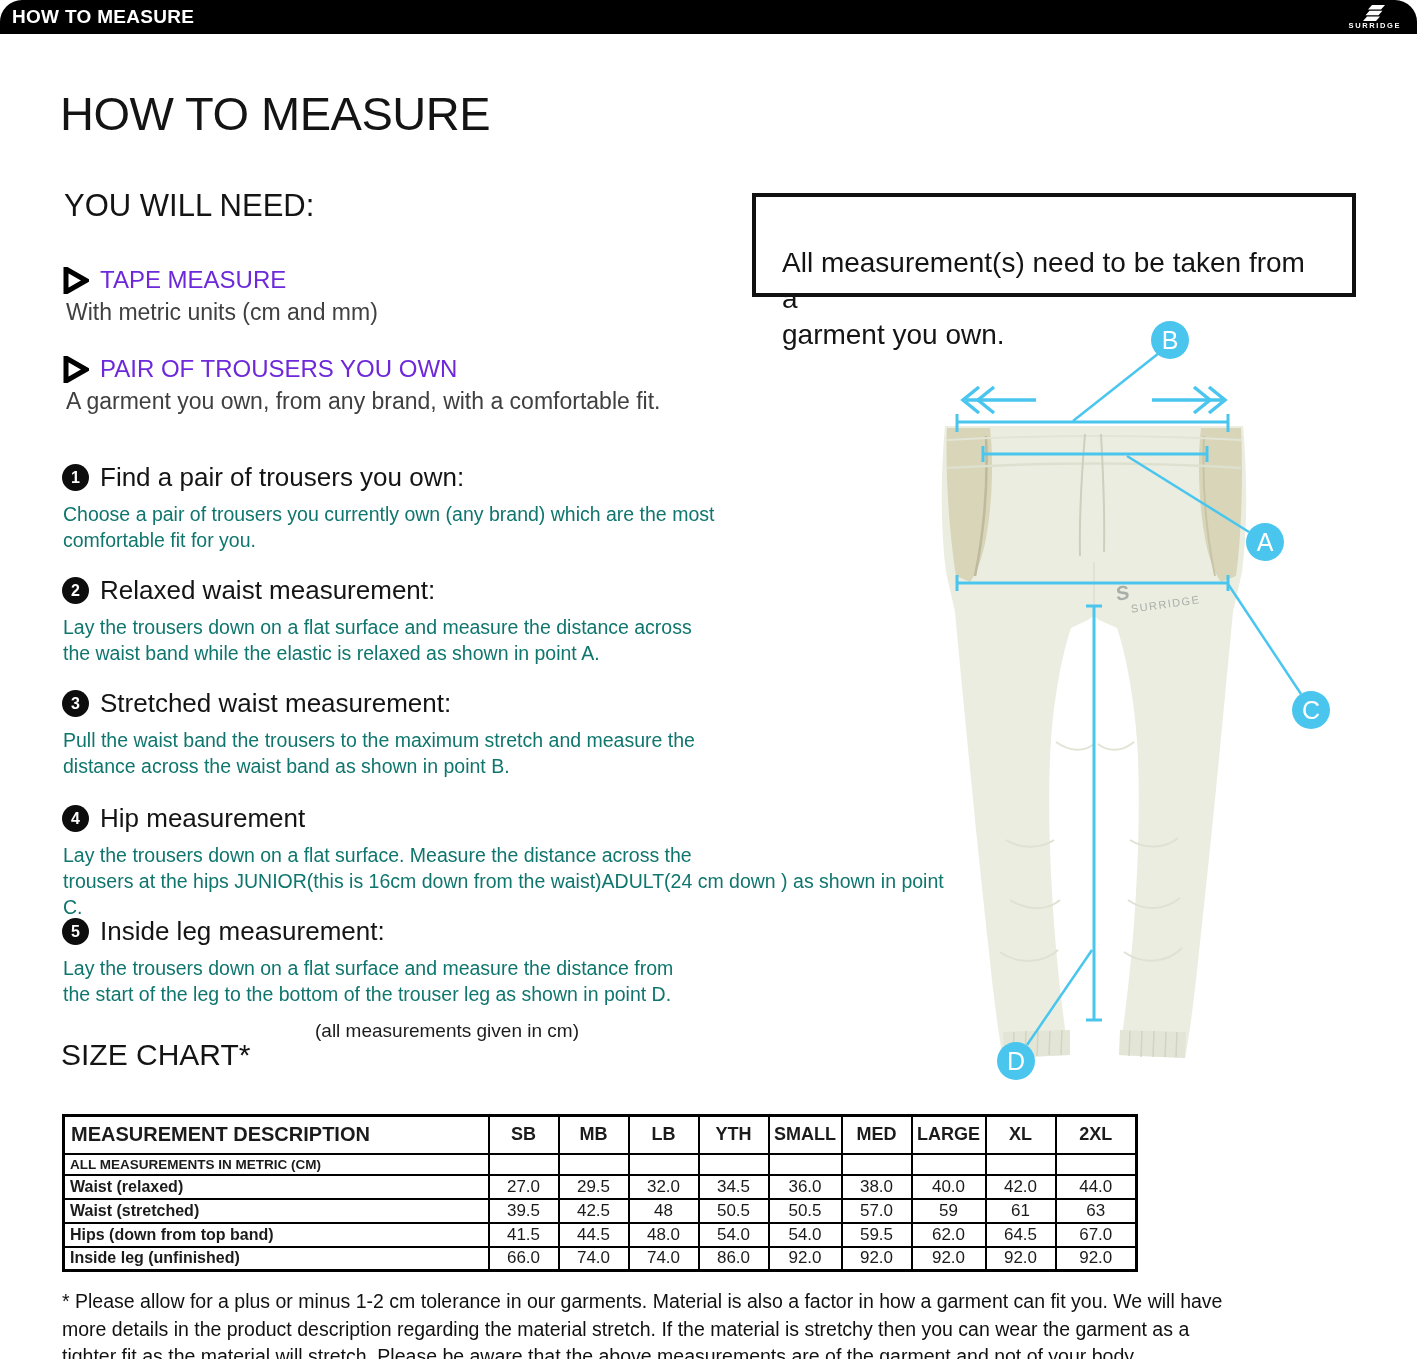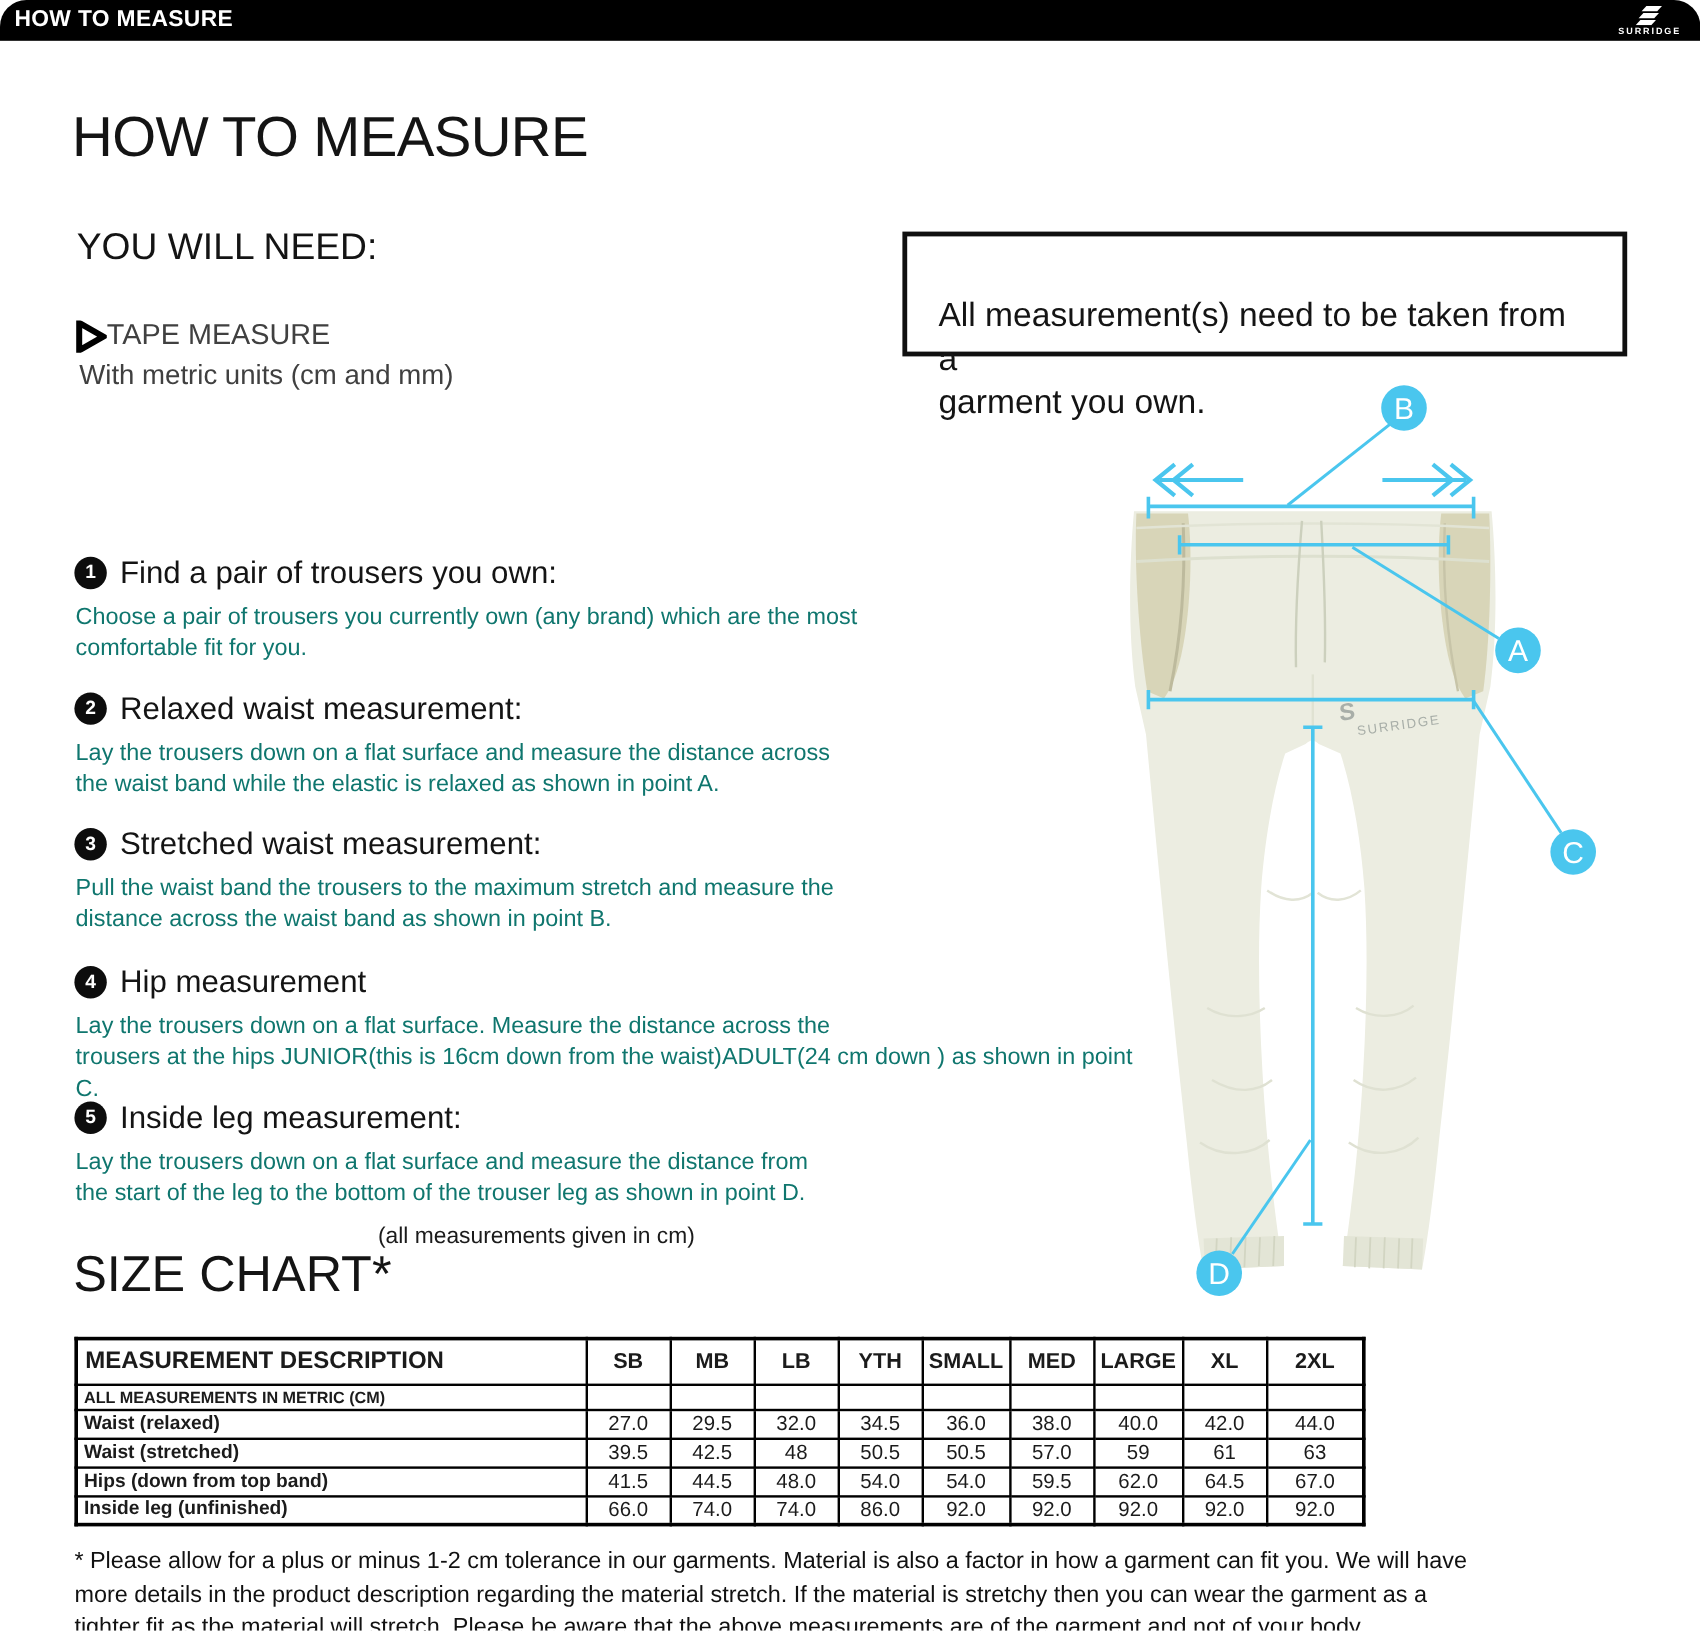--- a/index.html
+++ b/index.html
@@ -13,37 +13,37 @@
   .brand{display:flex;flex-direction:column;align-items:center;line-height:1;margin-right:4px;}
   .brand-name{color:#fff;font-size:7.5px;font-weight:700;letter-spacing:1.6px;margin-top:1px;}
 
   .page-title{position:absolute;left:60px;top:86px;margin:0;font-size:47px;font-weight:400;
               letter-spacing:-.5px;color:#141414;}
 
   .ywn-heading{position:absolute;left:64px;top:188px;margin:0;font-size:31px;font-weight:400;color:#141414;}
 
   .need-item{position:absolute;left:62px;width:700px;}
   .need-item.first{top:266px;} .need-item.second{top:355px;}
-  .need-head{display:flex;align-items:center;font-size:24px;color:#404040;}
+  .need-head{display:flex;align-items:center;gap:11px;font-size:24px;color:#6d28d9;}
   .need-sub{font-size:23px;margin:5px 0 0 4px;color:#404040;}
 
   .step{position:absolute;left:62px;width:900px;}
   .step.s1{top:462px;} .step.s2{top:575px;} .step.s3{top:688px;} .step.s4{top:803px;} .step.s5{top:916px;}
   .step-head{display:flex;align-items:center;gap:11px;}
   .step-badge{width:27px;height:27px;border-radius:50%;background:#0d0d0d;color:#fff;font-size:16px;
               font-weight:700;display:flex;align-items:center;justify-content:center;flex:0 0 27px;}
   .step-title{font-size:26px;color:#141414;}
   .step-body{font-size:19.5px;line-height:26px;margin:8px 0 0 1px;white-space:pre-line;color:#0f766e;}
 
   .notice{position:absolute;left:752px;top:193px;width:604px;height:104px;border:4px solid #101010;
           box-sizing:border-box;padding:12px 26px;font-size:28px;line-height:36px;white-space:pre-line;color:#141414;}
 
   .figure{position:absolute;left:860px;top:312px;width:500px;height:806px;}
 
-  .size-heading{position:absolute;left:61px;top:1038px;margin:0;font-size:42px;font-weight:400;color:#141414;}
+  .size-heading{position:absolute;left:61px;top:1038px;margin:0;font-size:30px;font-weight:400;color:#141414;}
   .size-sub{position:absolute;left:315px;top:1020px;font-size:19px;color:#1b1b1b;}
 
   table.size-table{position:absolute;left:62px;top:1114px;width:1073px;border-collapse:collapse;
                    table-layout:fixed;border:3px solid #000;}
   .size-table th,.size-table td{border:2px solid #000;box-sizing:border-box;overflow:hidden;white-space:nowrap;}
   .size-table thead th{height:38px;font-weight:700;text-align:center;font-size:18px;}
   .size-table th.desc{ text-align:left;padding-left:6px;font-size:20px;}
   .size-table tr.metric td{height:21px;font-size:13.5px;font-weight:700;text-align:left;padding-left:5px;}
   .size-table tbody tr.data td{height:24px;font-size:17px;text-align:center;padding:0;}
   .size-table tbody tr.data td.label{text-align:left;padding-left:5px;font-weight:700;font-size:16px;}
@@ -75,20 +75,29 @@
   <div class="need-item first">
     <div class="need-head">
       <svg width="27" height="27" viewBox="0 0 27 27">
         <polygon points="4,2 24,13.5 4,25" fill="#fff" stroke="#000" stroke-width="5" stroke-linejoin="miter"></polygon>
       </svg>
       <span>TAPE MEASURE</span>
     </div>
     <div class="need-sub">With metric units (cm and mm)</div>
   </div>
 
+  <div class="need-item second">
+    <div class="need-head">
+      <svg width="27" height="27" viewBox="0 0 27 27">
+        <polygon points="4,2 24,13.5 4,25" fill="#fff" stroke="#000" stroke-width="5" stroke-linejoin="miter"></polygon>
+      </svg>
+      <span>PAIR OF TROUSERS YOU OWN</span>
+    </div>
+    <div class="need-sub">A garment you own, from any brand, with a comfortable fit.</div>
+  </div>
 
   <div class="step s1">
     <div class="step-head">
       <span class="step-badge">1</span>
       <span class="step-title">Find a pair of trousers you own:</span>
     </div>
     <p class="step-body">Choose a pair of trousers you currently own (any brand) which are the most
 comfortable fit for you.</p>
   </div>
   <div class="step s2">

